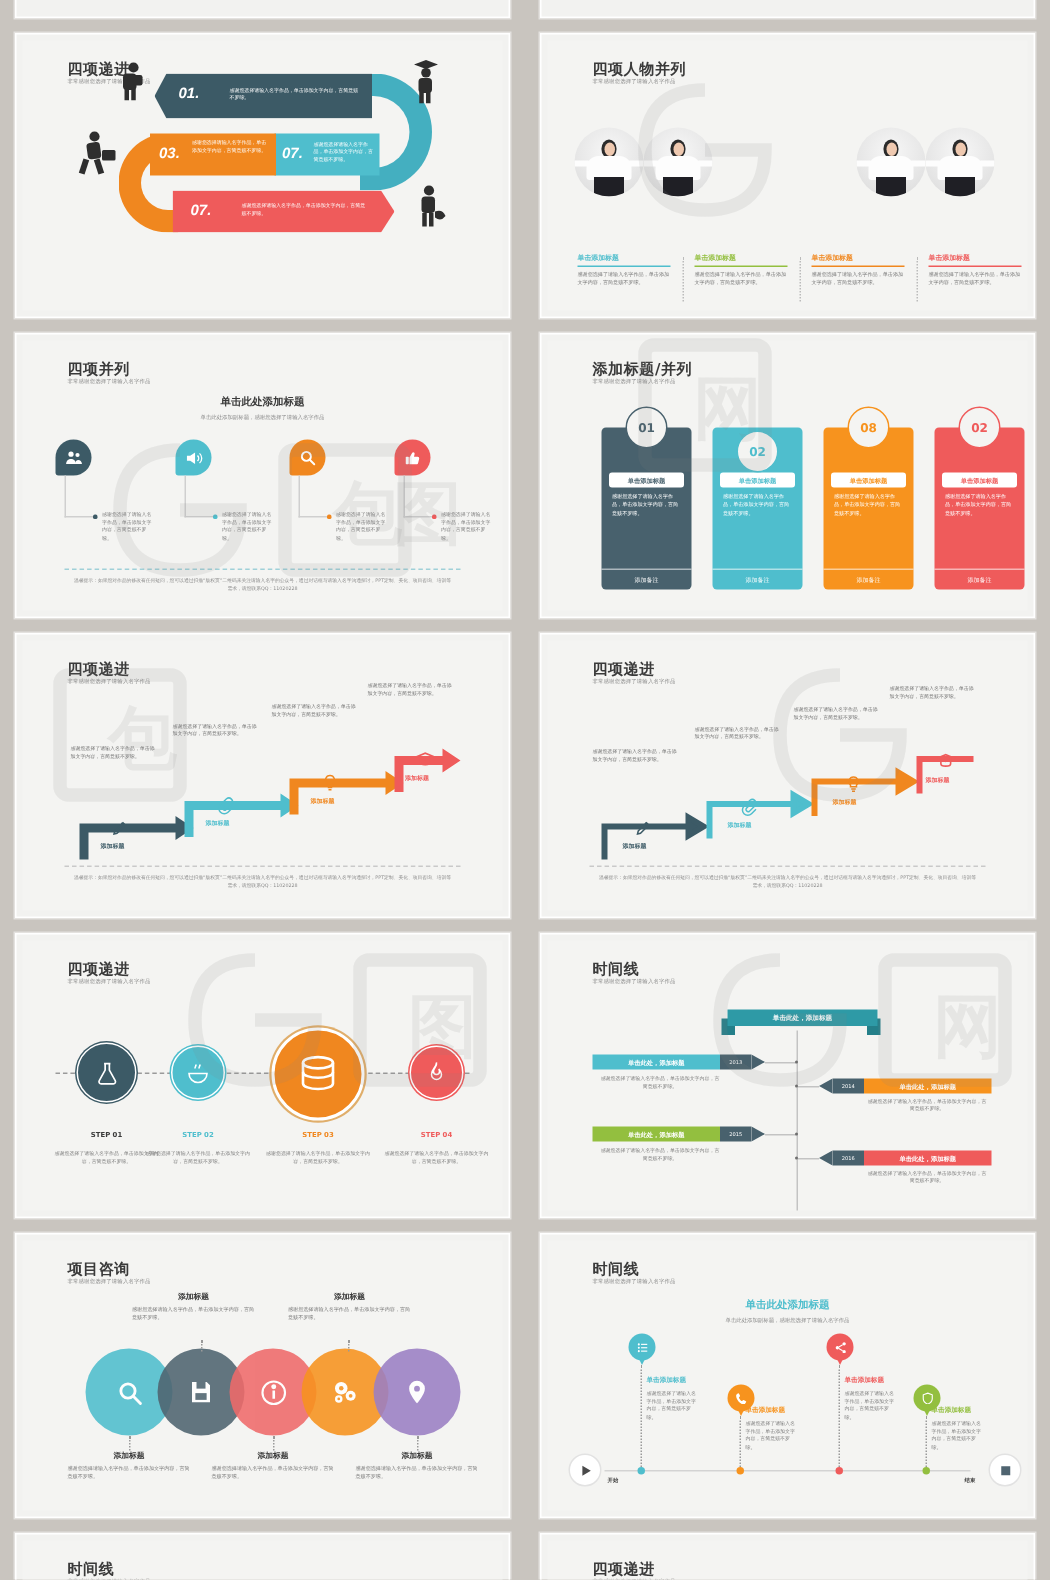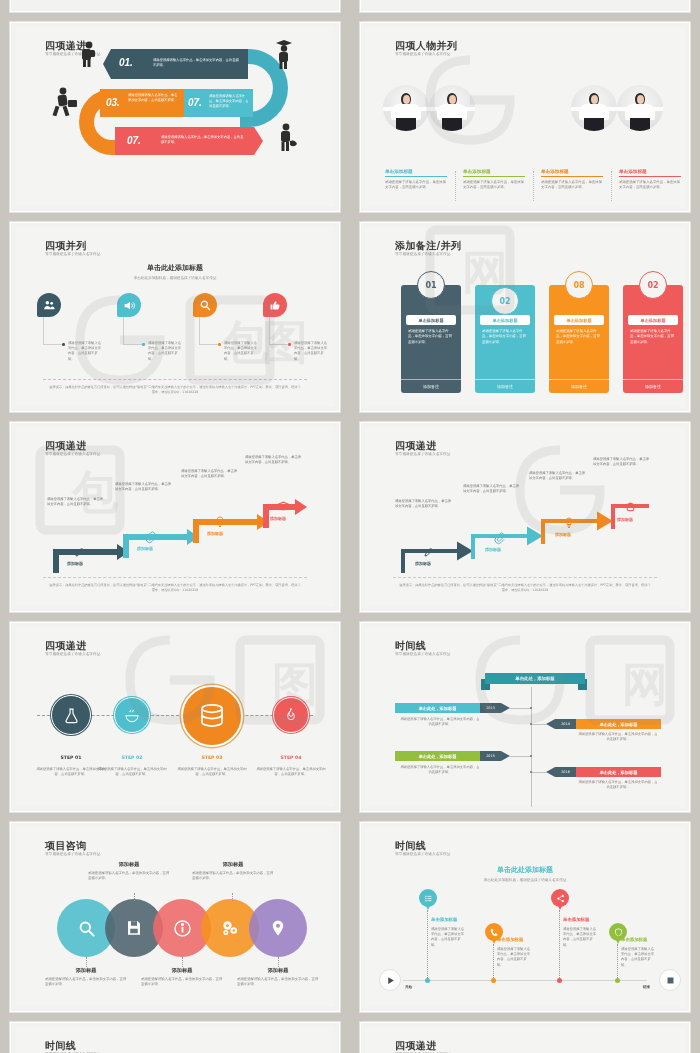--- a/index.html
+++ b/index.html
@@ -321,21 +321,21 @@
     <div class="bullet" style="left:273px;top:116px;background:#ef5b5b;"></div>
     <div class="tiny cn" style="position:absolute;left:279px;top:114px;width:34px;">感谢您选择了请输入名字作品，单击添加文字内容，言简意赅不罗嗦。</div>
 
     <div class="dashline" style="left:28px;right:28px;top:152px;"></div>
     <div class="note cn" style="top:158px;padding:0 34px;">温馨提示：如果您对作品的修改有任何疑问，您可以通过扫描“版权页”二维码来关注请输入名字的公众号，通过对话框与请输入名字沟通探讨，PPT定制、美化、项目咨询、培训等需求，请您联系QQ：11020228</div>
    </div>
   </div>
 
   <div class="slide" style="left:360px;top:222px;">
    <div class="slide-inner">
-    <div class="s-title cn">添加备注/并列</div>
+    <div class="s-title cn">添加标题/并列</div>
     <div class="s-sub cn">非常感谢您选择了请输入名字作品</div>
 
     <div class="card4" style="left:36px;top:58px;background:#48616d;">
       <div class="cap cn" style="color:#48616d;">单击添加标题</div>
       <div class="txt cn">感谢您选择了请输入名字作品，单击添加文字内容，言简意赅不罗嗦。</div>
       <div class="foot cn">添加备注</div>
     </div>
     <div class="circ4 cn" style="left:52px;top:44px;color:#48616d;">
           <span>01</span>
         </div>

